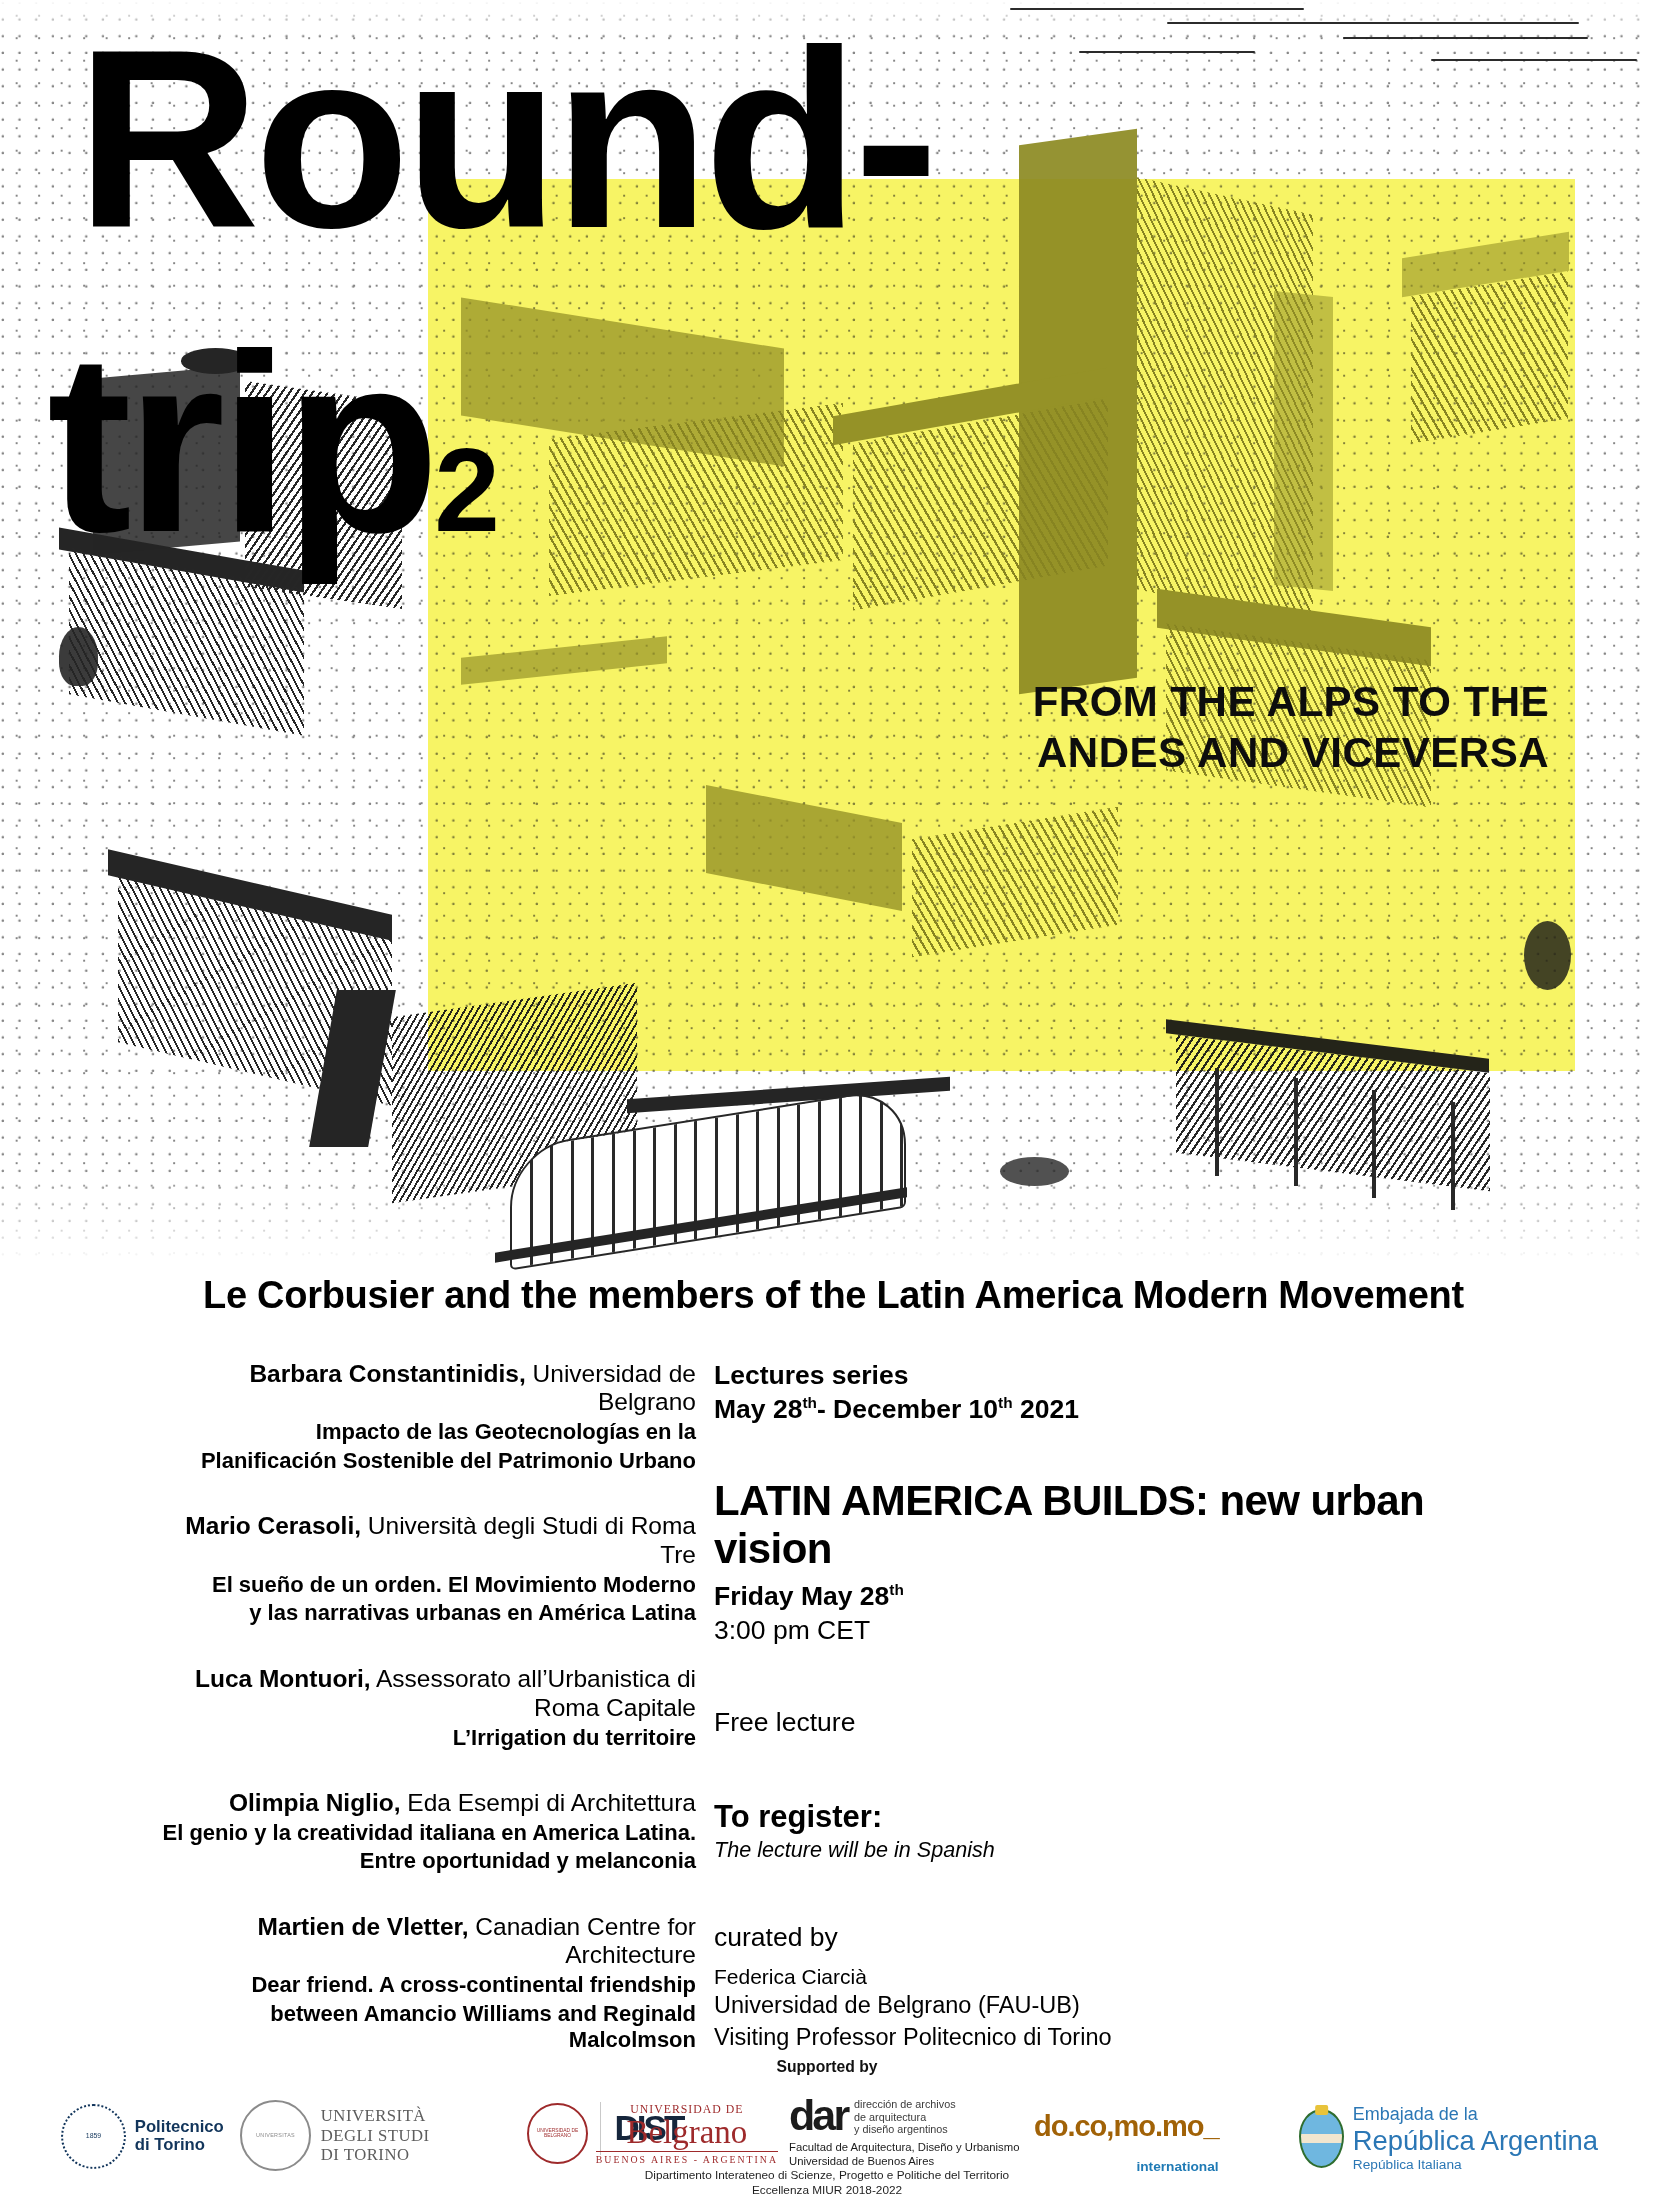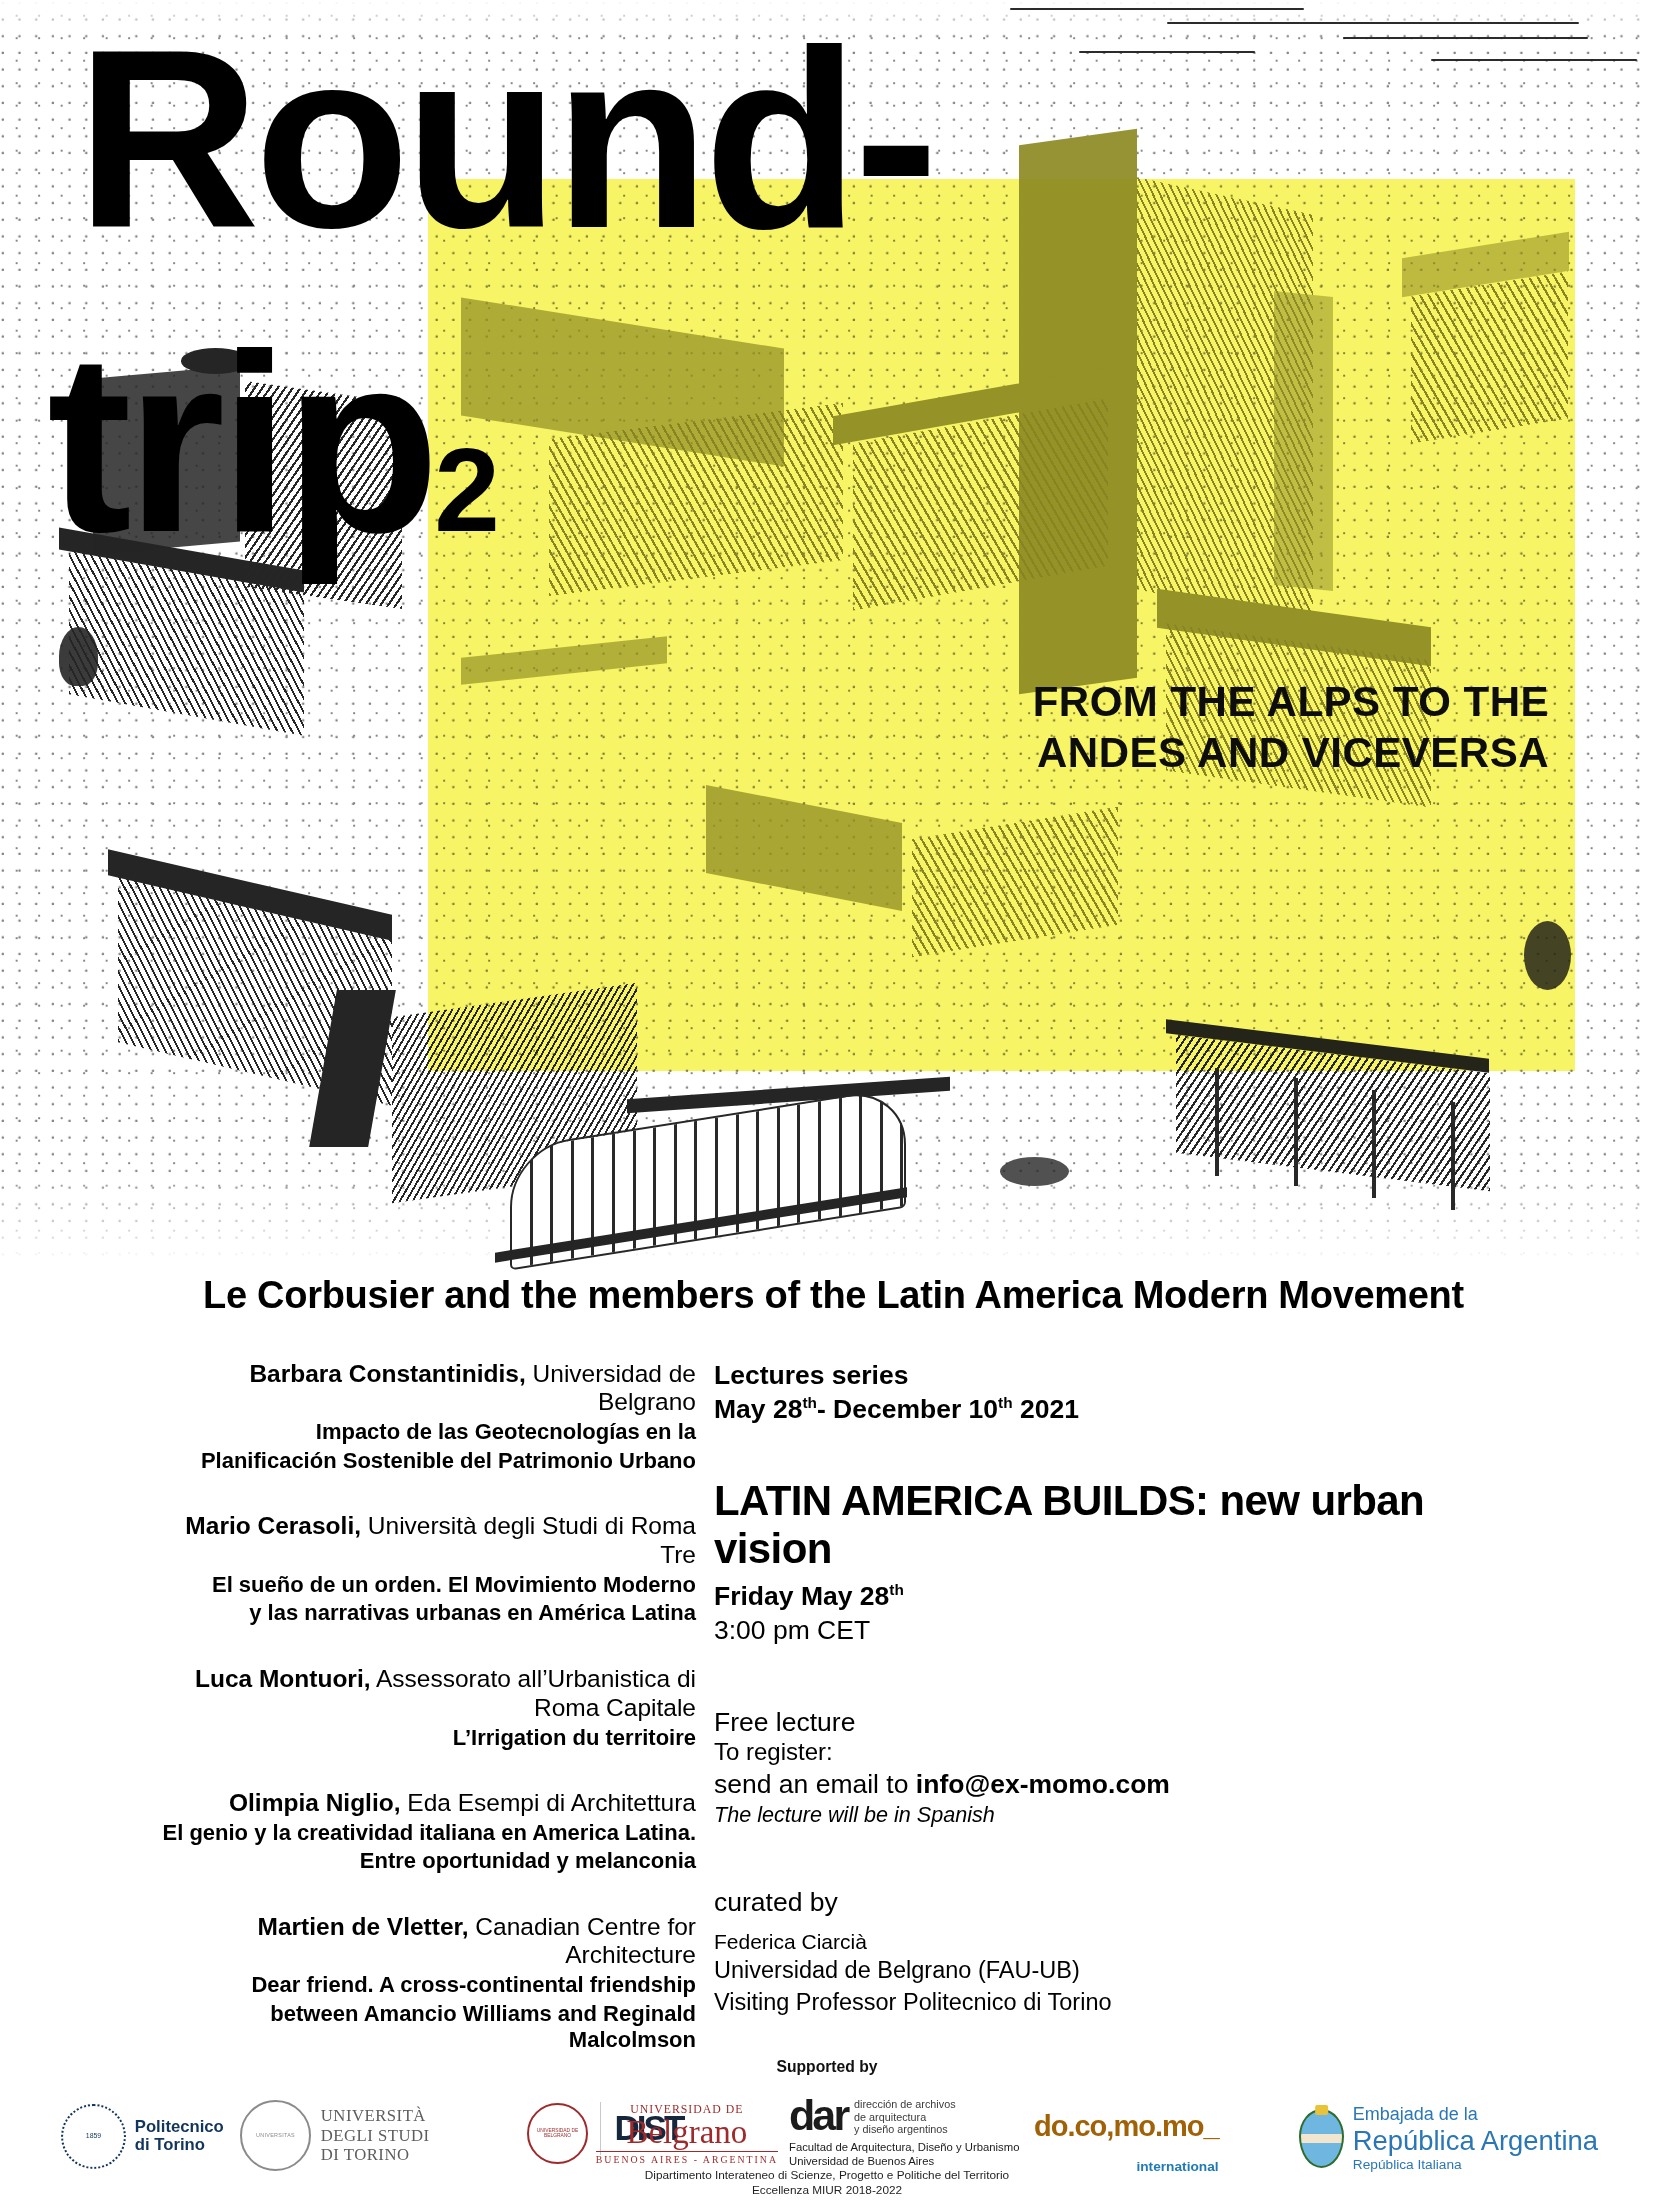--- a/index.html
+++ b/index.html
@@ -96,21 +96,21 @@
   .spk-name{font-weight:700;}
   .spk-aff{font-weight:400;}
   .spk-title{font-size:22px;font-weight:700;line-height:1.2;margin-top:2px;}
 
   #rightcol{position:absolute;left:714px;top:24.5px;width:784px;}
   .r-series{font-size:26.5px;font-weight:700;line-height:1.3;}
   .r-bigtitle{font-size:42px;font-weight:700;letter-spacing:-0.6px;margin-top:51px;}
   .r-date{font-size:26.5px;font-weight:700;margin-top:7.8px;}
   .r-time{font-size:26.5px;font-weight:400;margin-top:2.9px;}
   .r-free{font-size:26.5px;font-weight:400;margin-top:61px;}
-  .r-reg-lbl{font-size:24px;font-weight:400;}
+  .r-reg-lbl{font-size:31px;font-weight:700;margin-top:61px;}
   .r-reg-line{font-size:26.5px;font-weight:400;margin-top:2.9px;}
   .r-reg-line b{font-weight:700;}
   .r-note{font-size:21.6px;font-style:italic;margin-top:2px;}
   .r-curated{font-size:26.5px;font-weight:400;margin-top:59px;}
   .r-curator{font-size:21px;font-weight:400;margin-top:12px;}
   .r-curator-aff{font-size:23.5px;font-weight:400;line-height:1.26;margin-top:2px;}
   sup{font-size:.58em;vertical-align:super;line-height:0;}
 
   
   #supported{
@@ -298,21 +298,20 @@
     <div class="r-series"><span>May 28</span><sup>th</sup><span>- December 10</span><sup>th</sup><span> 2021</span></div>
 
     <div class="r-bigtitle">LATIN AMERICA BUILDS: new urban vision</div>
 
     <div class="r-date"><span>Friday May 28</span><sup>th</sup></div>
     <div class="r-time">3:00 pm CET</div>
 
     <div class="r-free">Free lecture</div>
 
     <div class="r-reg-lbl">To register:</div>
-    <div class="r-reg-line"><span>send an email to </span><b>info@ex-momo.com</b></div>
     <div class="r-note">The lecture will be in Spanish</div>
 
     <div class="r-curated">curated by</div>
     <div class="r-curator">Federica Ciarcià</div>
     <div class="r-curator-aff">Universidad de Belgrano (FAU-UB)</div>
     <div class="r-curator-aff">Visiting Professor Politecnico di Torino</div>
   </div>
 </div>
 
 <div id="supported">Supported by</div>

